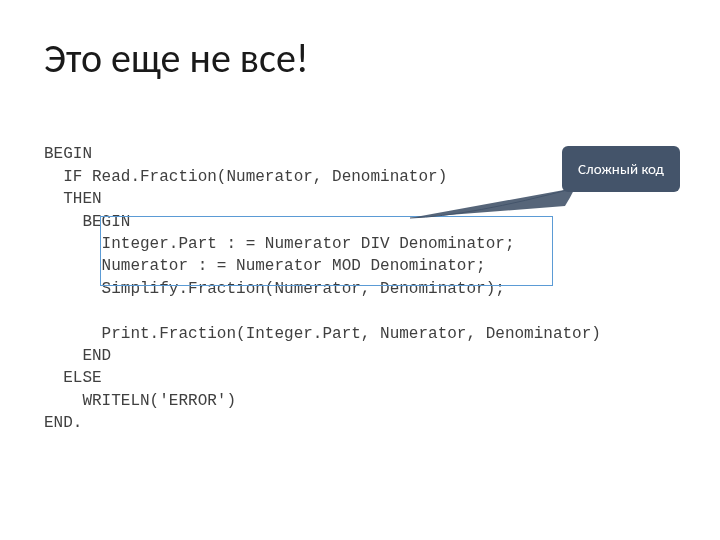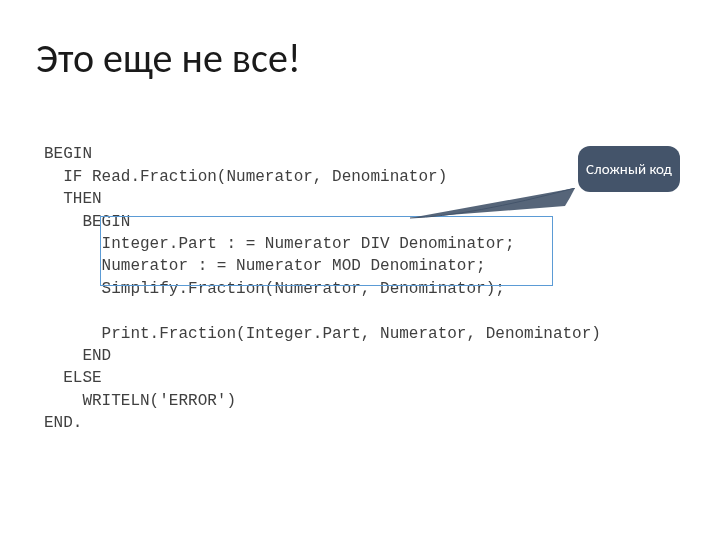--- a/index.html
+++ b/index.html
@@ -10,40 +10,41 @@
       font-family: Calibri, Arial, sans-serif;
       position: relative;
       overflow: hidden;
     }
     .slide-title {
       font-size: 40px;
       font-weight: 300;
       color: #1a1a1a;
       padding: 34px 0 0 36px;
       letter-spacing: 0px;
+      margin-left: 8px;
     }
     .code-block {
       font-family: Consolas, "Courier New", monospace;
       font-size: 16px;
       line-height: 1.4;
       color: #404040;
       padding: 38px 0 0 44px;
       white-space: pre;
       position: relative;
     }
     .callout {
       position: absolute;
       top: 146px;
       right: 40px;
       background: #44546a;
       color: #ffffff;
       font-family: Calibri, Arial, sans-serif;
       font-size: 15px;
-      padding: 14px 8px;
-      border-radius: 12px;
+      padding: 14px 16px;
+      border-radius: 6px;
       z-index: 2;
     }
     .highlight-box {
       position: absolute;
       left: 100px;
       top: 216px;
       width: 453px;
       height: 70px;
       border: 1.5px solid #5b9bd5;
       background: transparent;

